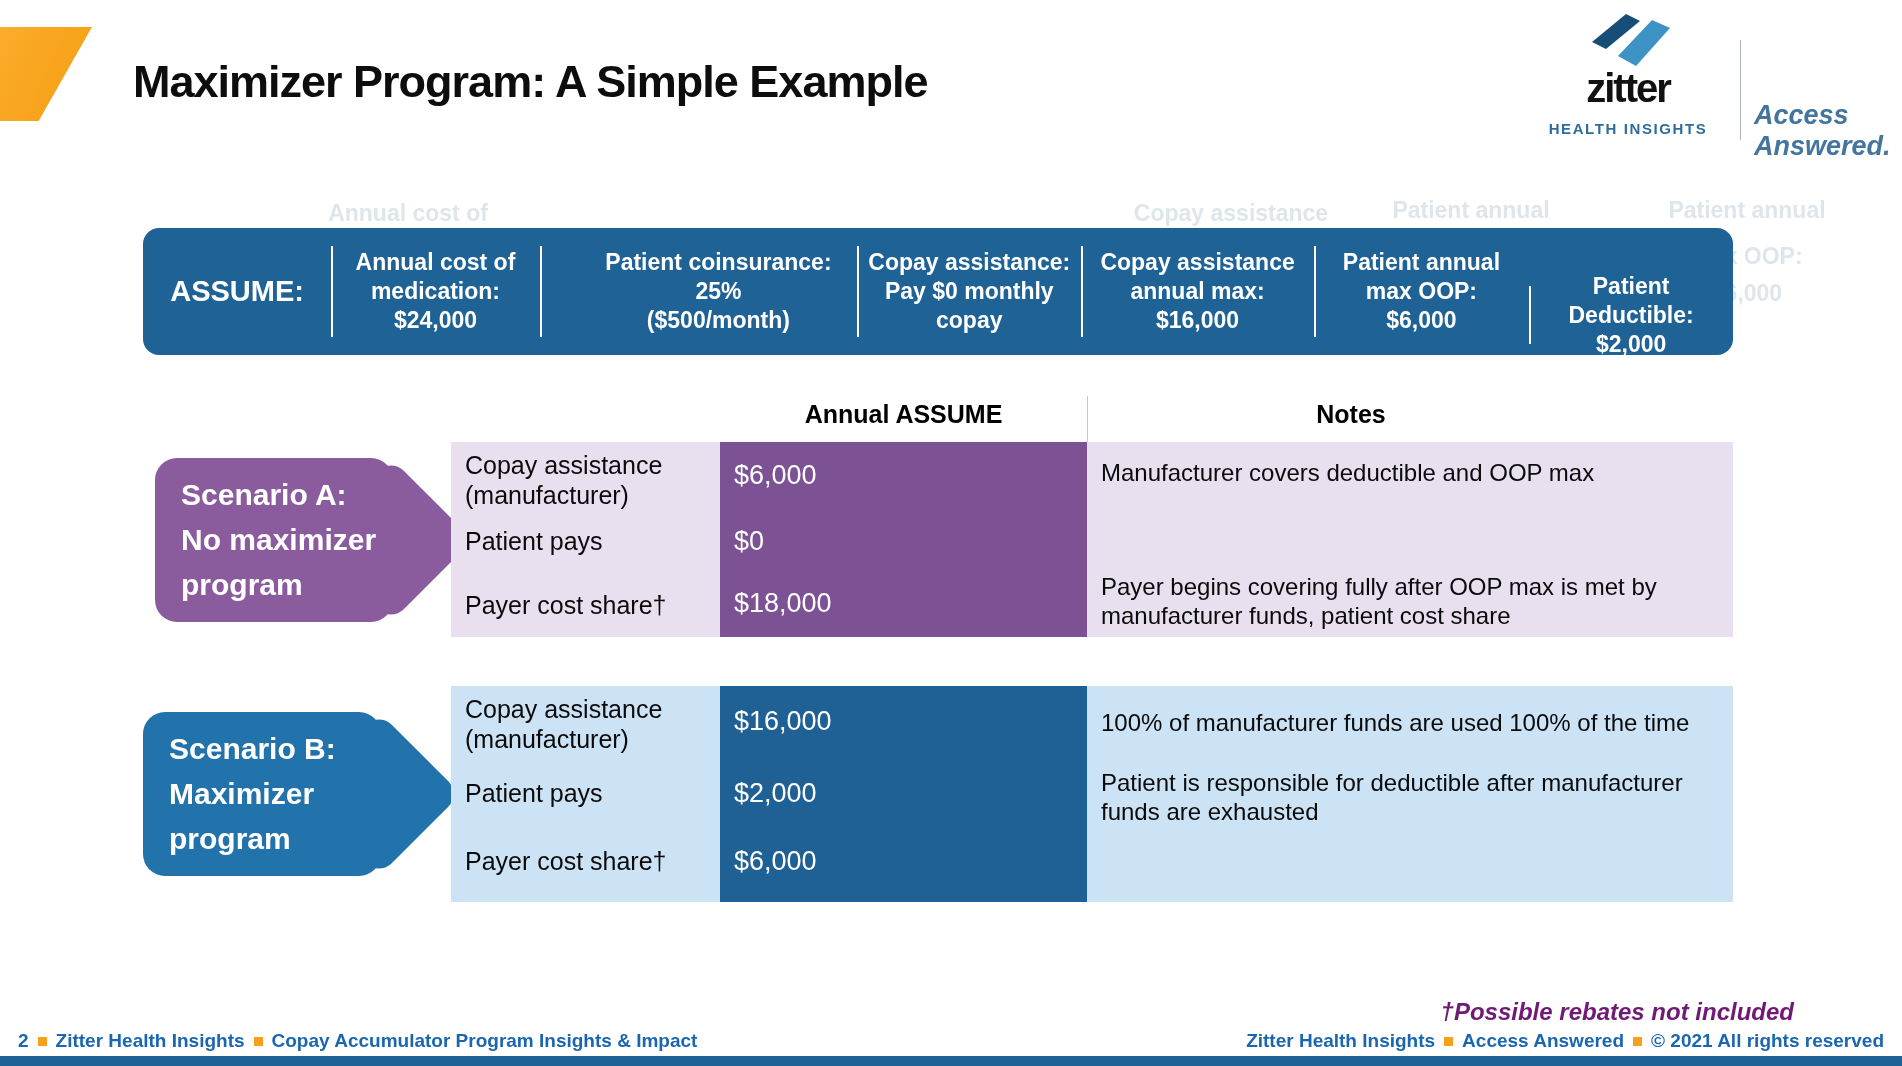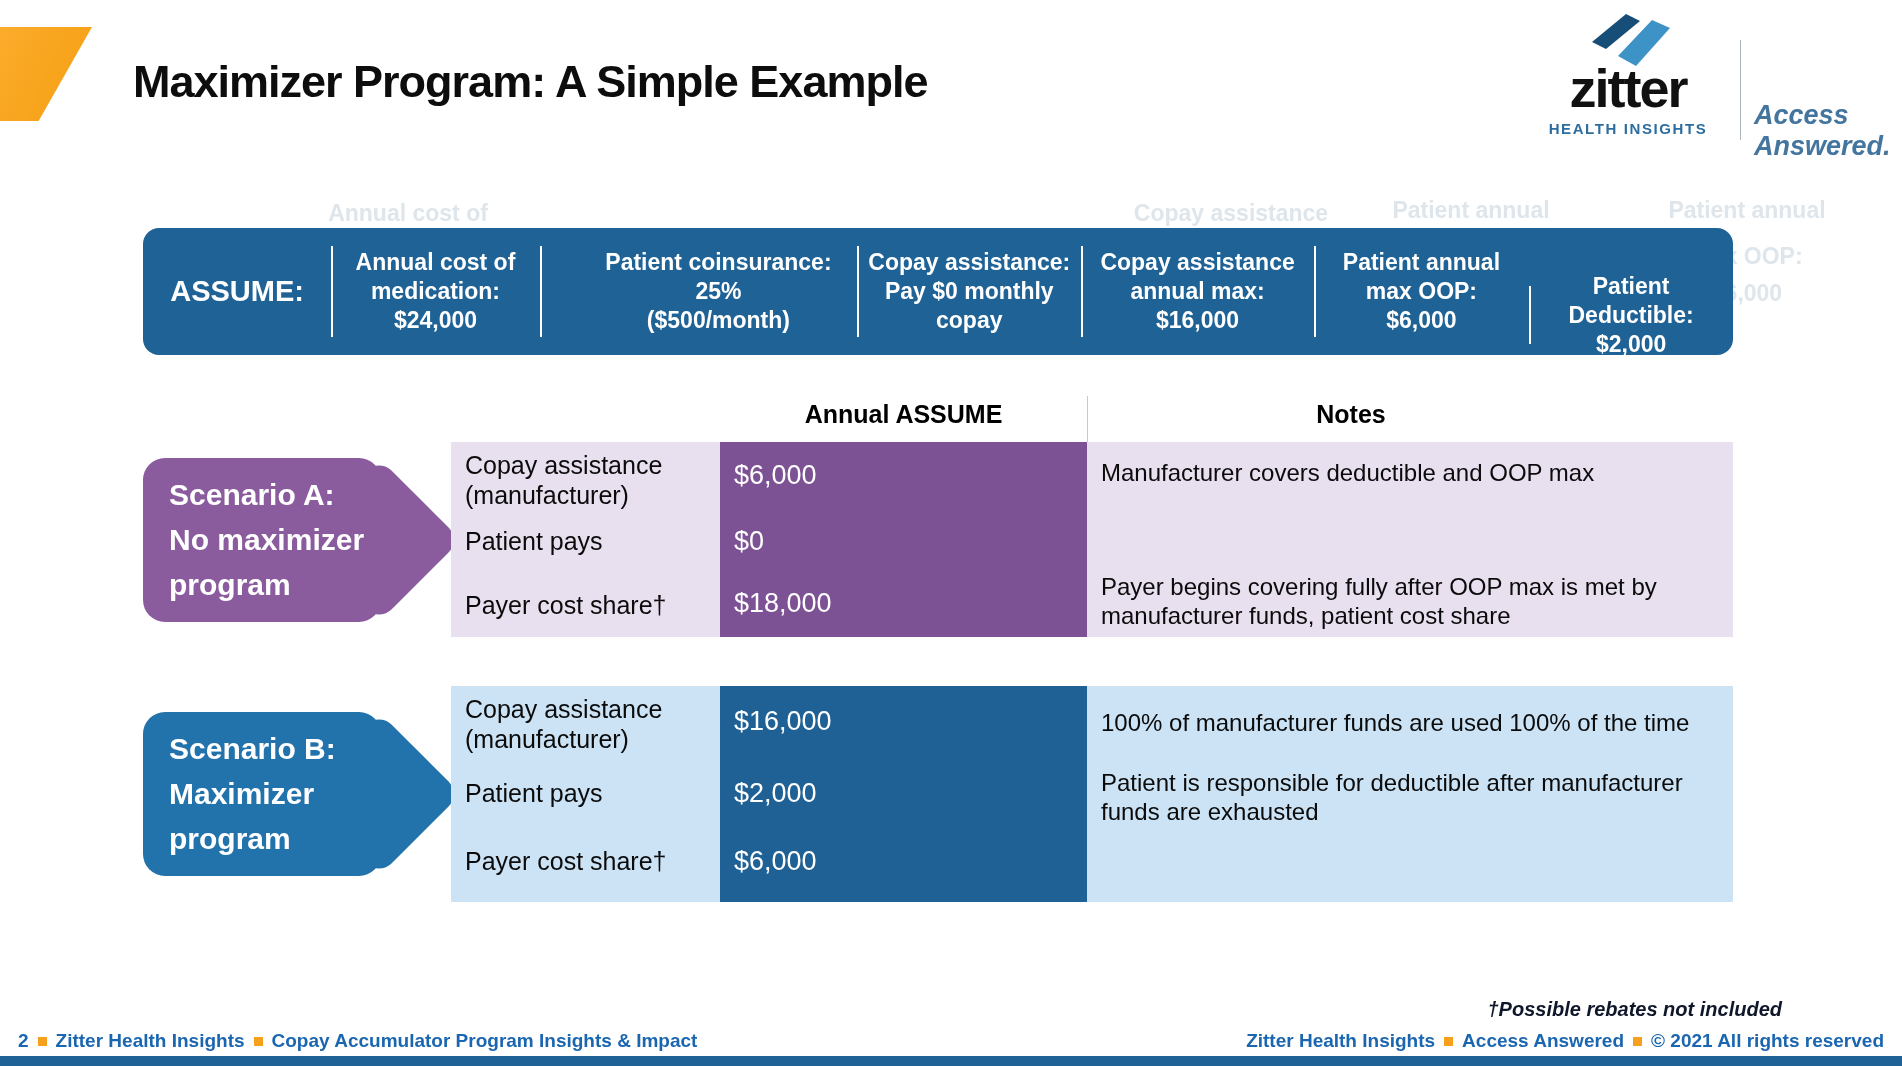--- a/index.html
+++ b/index.html
@@ -12,21 +12,21 @@
   .orange-corner{left:0;top:27px;width:92px;height:94px;
     background:linear-gradient(115deg,#FBAC2B,#F59E12);
     clip-path:polygon(0 0,100% 0,42% 100%,0 100%);}
 
   
   .title{left:133px;top:56px;font-size:45px;font-weight:700;color:#0d0d0d;letter-spacing:-1px;}
 
   
   .logo-mark{left:1582px;top:12px;width:96px;height:56px;}
   .logo-text{left:1528px;top:60px;width:200px;text-align:center;}
-  .logo-brand{font-size:54px;font-weight:800;color:#111;letter-spacing:-2px;line-height:56px;}
+  .logo-brand{font-size:40px;font-weight:800;color:#111;letter-spacing:-2px;line-height:56px;}
   .logo-sub{font-size:15px;font-weight:700;color:#2D6E9E;letter-spacing:1.6px;margin-top:4px;}
   .logo-divider{left:1740px;top:40px;width:1px;height:100px;background:#AEB6BC;}
   .logo-tagline{left:1754px;top:100px;font-size:27px;font-style:italic;font-weight:600;color:#44759E;}
 
   
   .ghost{z-index:1;color:#DEE6EC;font-weight:700;font-size:23px;text-align:center;white-space:nowrap;width:220px;}
   .ghost-0{left:298px;top:200px;}
   .ghost-1{left:1121px;top:200px;}
   .ghost-2{left:1361px;top:197px;}
   .ghost-3{left:1637px;top:197px;}
@@ -58,26 +58,26 @@
   .valstrip-a{background:#7C5295;}
   .valstrip-b{background:#1F6195;}
   .rowlabel{position:absolute;left:14px;color:#0b0b0b;font-size:25px;line-height:30px;}
   .rowval{position:absolute;left:283px;color:#fff;font-size:27px;}
   .note{position:absolute;left:650px;width:630px;color:#0b0b0b;font-size:24px;line-height:29px;}
 
   
   .arrow{left:143px;width:320px;height:164px;}
   .arrow .rect{position:absolute;left:0;top:0;width:238px;height:164px;border-radius:22px;}
   .arrow .tip{position:absolute;left:178px;top:24px;width:116px;height:116px;border-radius:18px;transform:rotate(45deg);}
-  .arrow-a{top:458px;} .arrow-a .rect,.arrow-a .tip{background:#8A5C9E;}
+  .arrow-a{top:458px;margin-left:12px;} .arrow-a .rect,.arrow-a .tip{background:#8A5C9E;}
   .arrow-b{top:712px;} .arrow-b .rect,.arrow-b .tip{background:#2272AB;}
   .arrow .atext{position:absolute;left:26px;top:14px;color:#fff;font-size:30px;font-weight:700;line-height:45px;z-index:1;}
 
   
-  .dagger-note{right:120px;top:998px;font-size:20px;font-style:italic;font-weight:600;color:#0f172a;}
+  .dagger-note{right:108px;top:998px;font-size:24px;font-style:italic;font-weight:600;color:#701a75;}
   .footer{top:1030px;height:22px;display:flex;align-items:center;gap:9px;
     font-size:19px;font-weight:600;color:#1A66B0;white-space:nowrap;}
   .footer-left{left:18px;}
   .footer-right{right:18px;}
   .osq{display:inline-block;width:9px;height:9px;background:#F7A01B;}
   .bottom-bar{left:0;bottom:0;width:1902px;height:10px;background:#1F6296;}
 </style>
 </head>
 <body>
 

